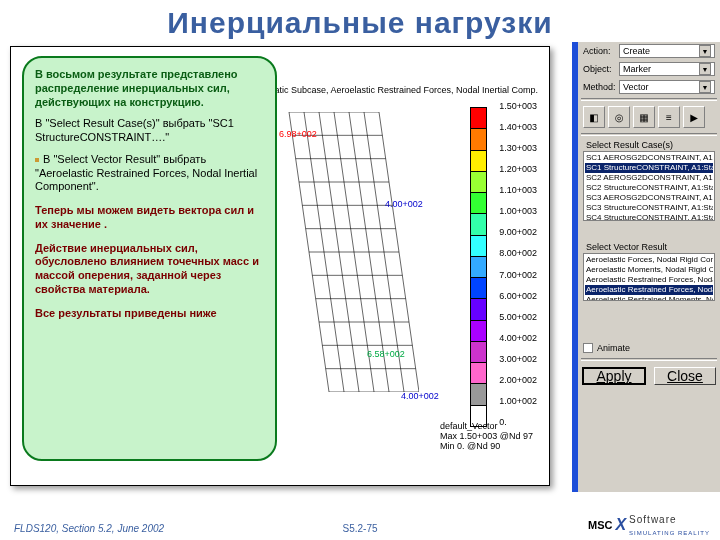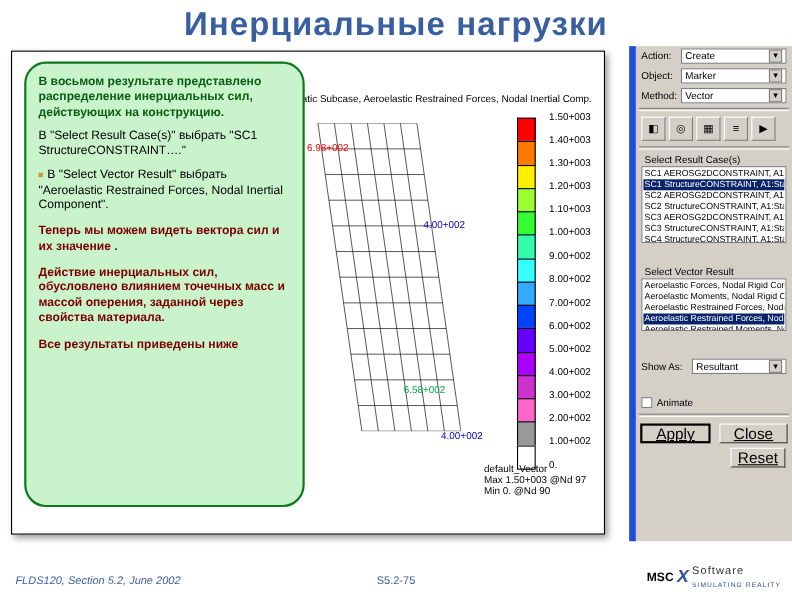--- a/index.html
+++ b/index.html
@@ -200,39 +200,29 @@
     <div style="height:18px"></div>
     <div class="sect-lbl">Select Vector Result</div>
     <div class="listbox listbox2" id="veclist">
         <div class="item">Aeroelastic Forces, Nodal Rigid Compo</div>
         <div class="item">Aeroelastic Moments, Nodal Rigid Comp</div>
         <div class="item">Aeroelastic Restrained Forces, Nodal E</div>
         <div class="item sel">Aeroelastic Restrained Forces, Nodal I</div>
         <div class="item">Aeroelastic Restrained Moments, Noda</div>
       </div>
     <div style="height:22px"></div>
-    <div class="panel-row">
-      <div class="panel-label" style="width:46px">Show As:</div>
-      <div class="drop">
-        <span>Resultant</span>
-        <span class="arr">▼</span>
-      </div>
-    </div>
     <div style="height:16px"></div>
     <div class="chk-row">
       <div class="chk"></div>
       <span>Animate</span>
     </div>
     <div class="hr"></div>
     <div class="btnrow">
       <div class="btn btn-apply">Apply</div>
       <div class="btn">Close</div>
-    </div>
-    <div class="reset">
-      <div class="btn" style="flex:0 0 50px">Reset</div>
     </div>
   </div>
 
   <div class="green-callout">
     <div class="gc-p1">В восьмом результате представлено распределение инерциальных сил, действующих на конструкцию.</div>
     <div class="gc-p2">В "Select Result Case(s)" выбрать "SC1 StructureCONSTRAINT…."</div>
     <div class="gc-p3"><span class="bullet"></span><span>В "Select Vector Result" выбрать "Aeroelastic Restrained Forces, Nodal Inertial Component".</span></div>
     <div class="gc-p4">Теперь мы можем видеть вектора сил и их значение .</div>
     <div class="gc-p5">Действие инерциальных сил, обусловлено влиянием точечных масс и массой оперения, заданной через свойства материала.</div>
     <div class="gc-p6">Все результаты приведены ниже</div>

